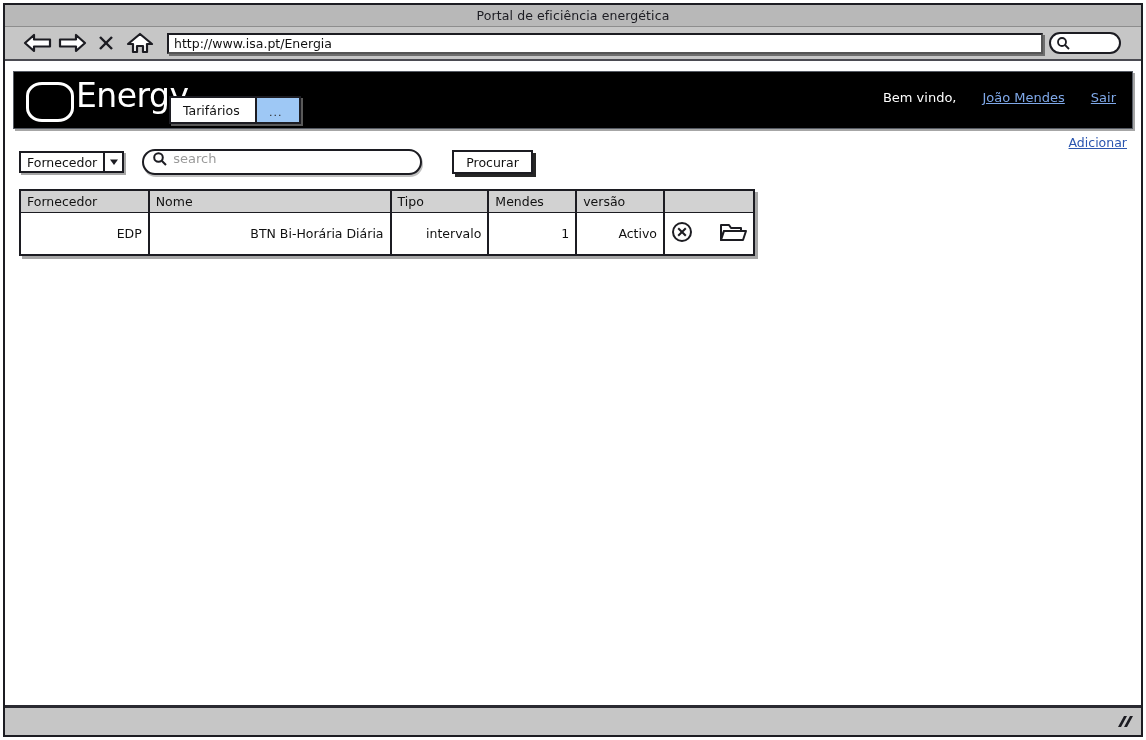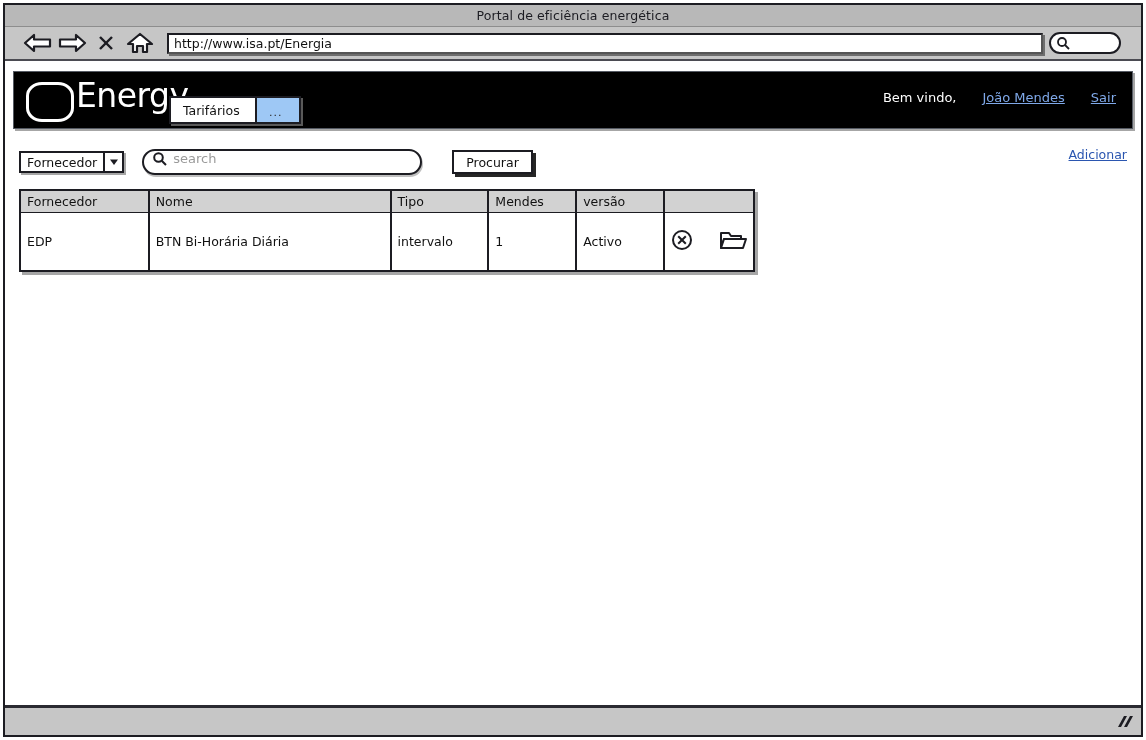--- a/index.html
+++ b/index.html
@@ -193,21 +193,21 @@
     border: 2px solid #1c1c22;
     background: #ffffff;
     display: flex; align-items: center; justify-content: center;
     padding: 8px 12px;
     font-size: 12.5px;
     color: #111;
     box-shadow: 3px 3px 0 rgba(0,0,0,.85);
   }
   .addlink {
     position: absolute;
-    right: 14px; top: 86px;
+    right: 14px; top: 74px;
     font-size: 12.5px;
     color: #2b56b0;
     text-decoration: underline;
   }
 
   
   .table-wrap {
     position: absolute;
     left: 14px; top: 128px;
     width: 736px;
@@ -225,24 +225,25 @@
     background: #d2d2d2;
     text-align: left;
     font-weight: normal;
     padding: 3px 6px;
     height: 20px;
     border-right: 2px solid #1c1c22;
     border-bottom: 1px solid #1c1c22;
   }
   table.grid td {
     background: #ffffff;
-    padding: 16px 6px;
+    padding: 8px 6px;
     height: 28px;
     border-right: 2px solid #1c1c22;
     vertical-align: middle;
+    text-align: right;
   }
   table.grid th:last-child, table.grid td:last-child { border-right: none; }
   td.actions { padding-left: 14px; }
   .actions-inner { display: flex; align-items: center; gap: 26px; }
 
   
   .statusbar {
     position: absolute;
     left: 0; right: 0; bottom: 0;
     height: 30px;

